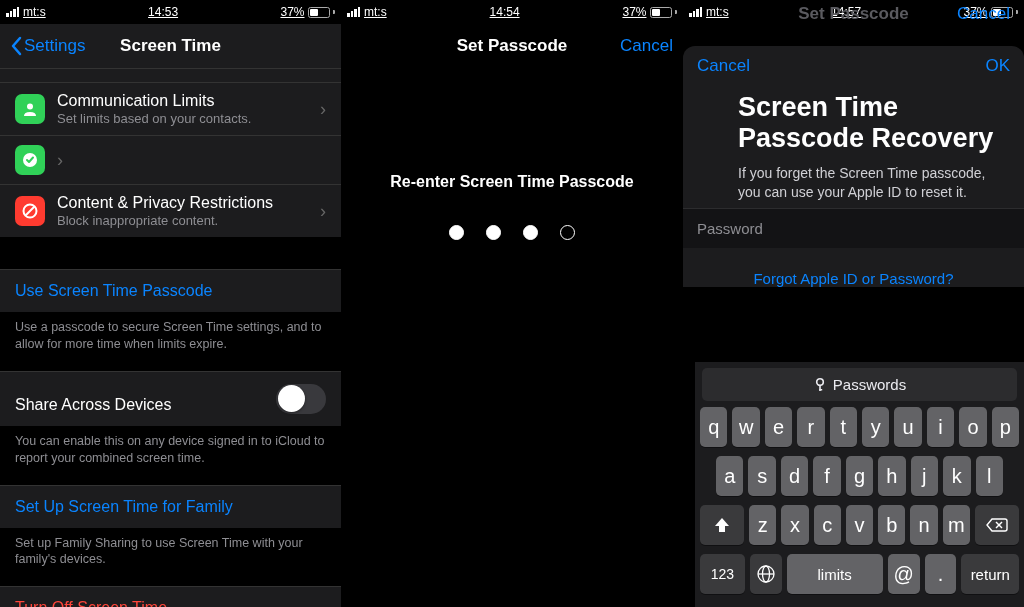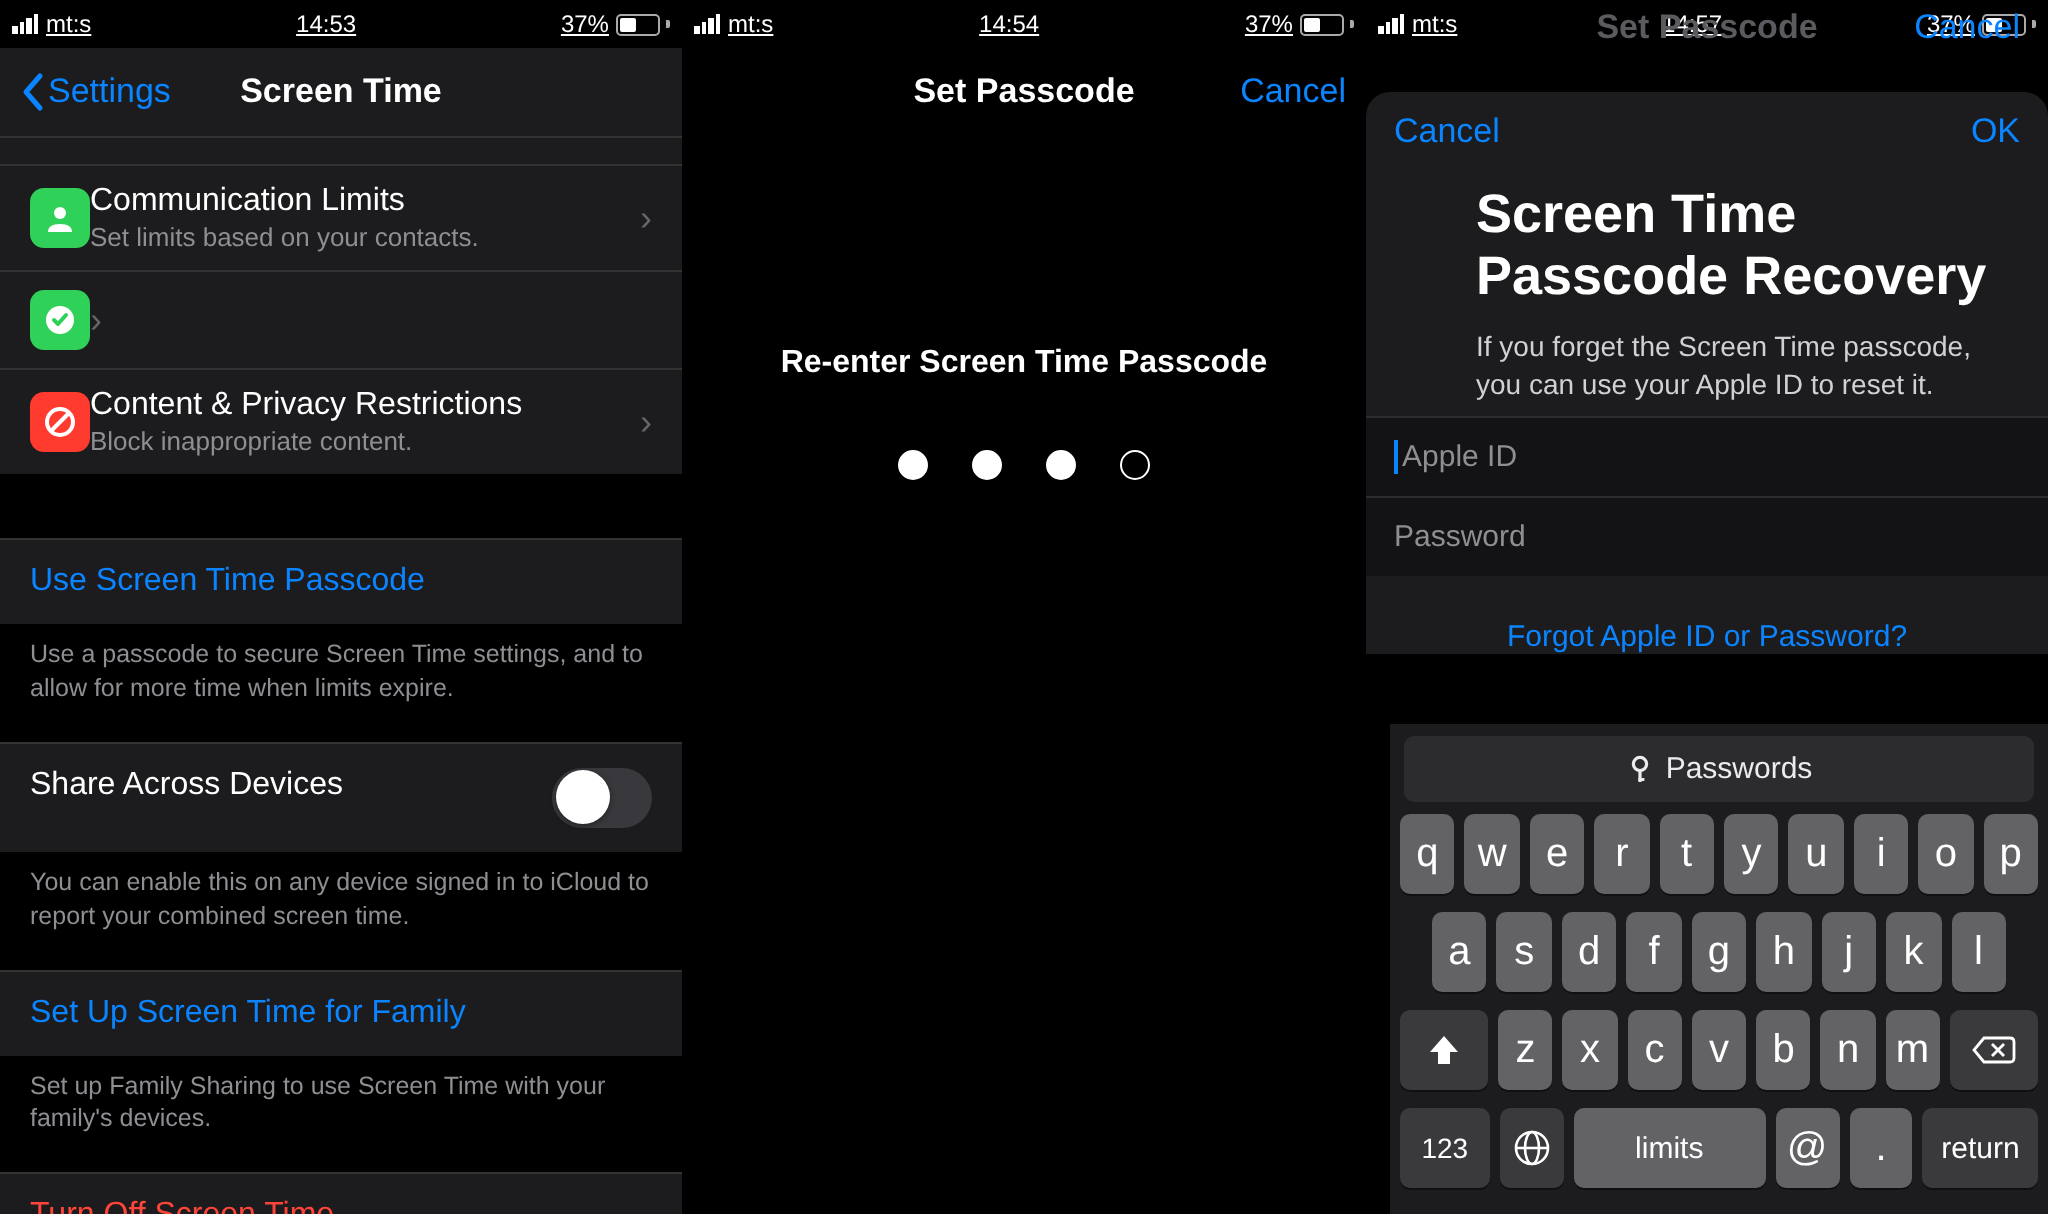--- a/index.html
+++ b/index.html
@@ -22,21 +22,21 @@
 
     
     .nav { height: 44px; display: flex; align-items: center; justify-content: space-between; padding: 0 10px; background:#1c1c1e; }
     .nav.dark { background: #000; }
     .nav .title { font-size: 17px; font-weight: 600; position:absolute; left:0; right:0; text-align:center; pointer-events:none; }
     .nav .back { color: #0a84ff; font-size: 17px; display:flex; align-items:center; gap:2px; z-index:1; }
     .nav .right { color: #0a84ff; font-size: 17px; z-index:1; }
     .nav-rel { position: relative; }
 
     
-    .row { background: #1c1c1e; padding: 9px 15px; display: flex; align-items: center; position: relative; border-top: 0.5px solid #333; }
+    .row { background: #1c1c1e; padding: 9px 15px; display: flex; align-items: center; gap: 12px; position: relative; border-top: 0.5px solid #333; }
     .row:first-of-type { border-top: none; }
     .icon-sq { width: 30px; height: 30px; border-radius: 7px; display:flex; align-items:center; justify-content:center; flex-shrink:0; }
     .icon-sq.green { background: #30d158; }
     .icon-sq.red { background: #ff3b30; }
     .row-text { flex: 1; min-width: 0; }
     .row-title { font-size: 16px; color: #fff; }
     .row-sub { font-size: 13px; color: #8e8e93; margin-top:1px; }
     .chev { color: #666; font-size: 18px; }
     .section-space { height: 32px; background:#000; }
     .row-link .row-title { color: #0a84ff; }
@@ -155,21 +155,21 @@
 
   <div class="section-space"></div>
 
   <div class="row row-plain row-link">
     <div class="row-title">Use Screen Time Passcode</div>
   </div>
   <div class="footer-text">Use a passcode to secure Screen Time settings, and to allow for more time when limits expire.</div>
 
   <div style="height:18px"></div>
 
-  <div class="row row-plain" style="display:flex;justify-content:space-between;align-items:flex-start;">
+  <div class="row row-plain" style="display:flex;justify-content:space-between;align-items:flex-end;">
     <div class="row-title">Share Across Devices</div>
     <div class="toggle">
         <div class="knob"></div>
       </div>
   </div>
   <div class="footer-text">You can enable this on any device signed in to iCloud to report your combined screen time.</div>
 
   <div style="height:18px"></div>
 
   <div class="row row-plain row-link">
@@ -254,21 +254,20 @@
 
   <div style="background:#1c1c1e; border-radius:12px 12px 0 0; margin-top:6px; min-height:200px;">
     <div class="modal-bar">
       <span>Cancel</span>
       <span>OK</span>
     </div>
     <div class="recov">
       <h1>Screen Time Passcode Recovery</h1>
       <p>If you forget the Screen Time passcode, you can use your Apple ID to reset it.</p>
     </div>
-    <div class="field"><span class="cursor"></span><span>Apple ID</span></div>
     <div class="field"><span>Password</span></div>
     <div class="forgot">Forgot Apple ID or Password?</div>
   </div>
 
   <div class="keyboard">
     <div class="autofill">
       <svg width="14" height="16" viewBox="0 0 14 16">
             <circle cx="7" cy="5" r="3.3" stroke="#ebebf0" stroke-width="1.6" fill="none"></circle>
             <rect x="6.2" y="8" width="1.6" height="6" fill="#ebebf0"></rect>
             <rect x="6.2" y="12" width="3" height="1.5" fill="#ebebf0"></rect>

